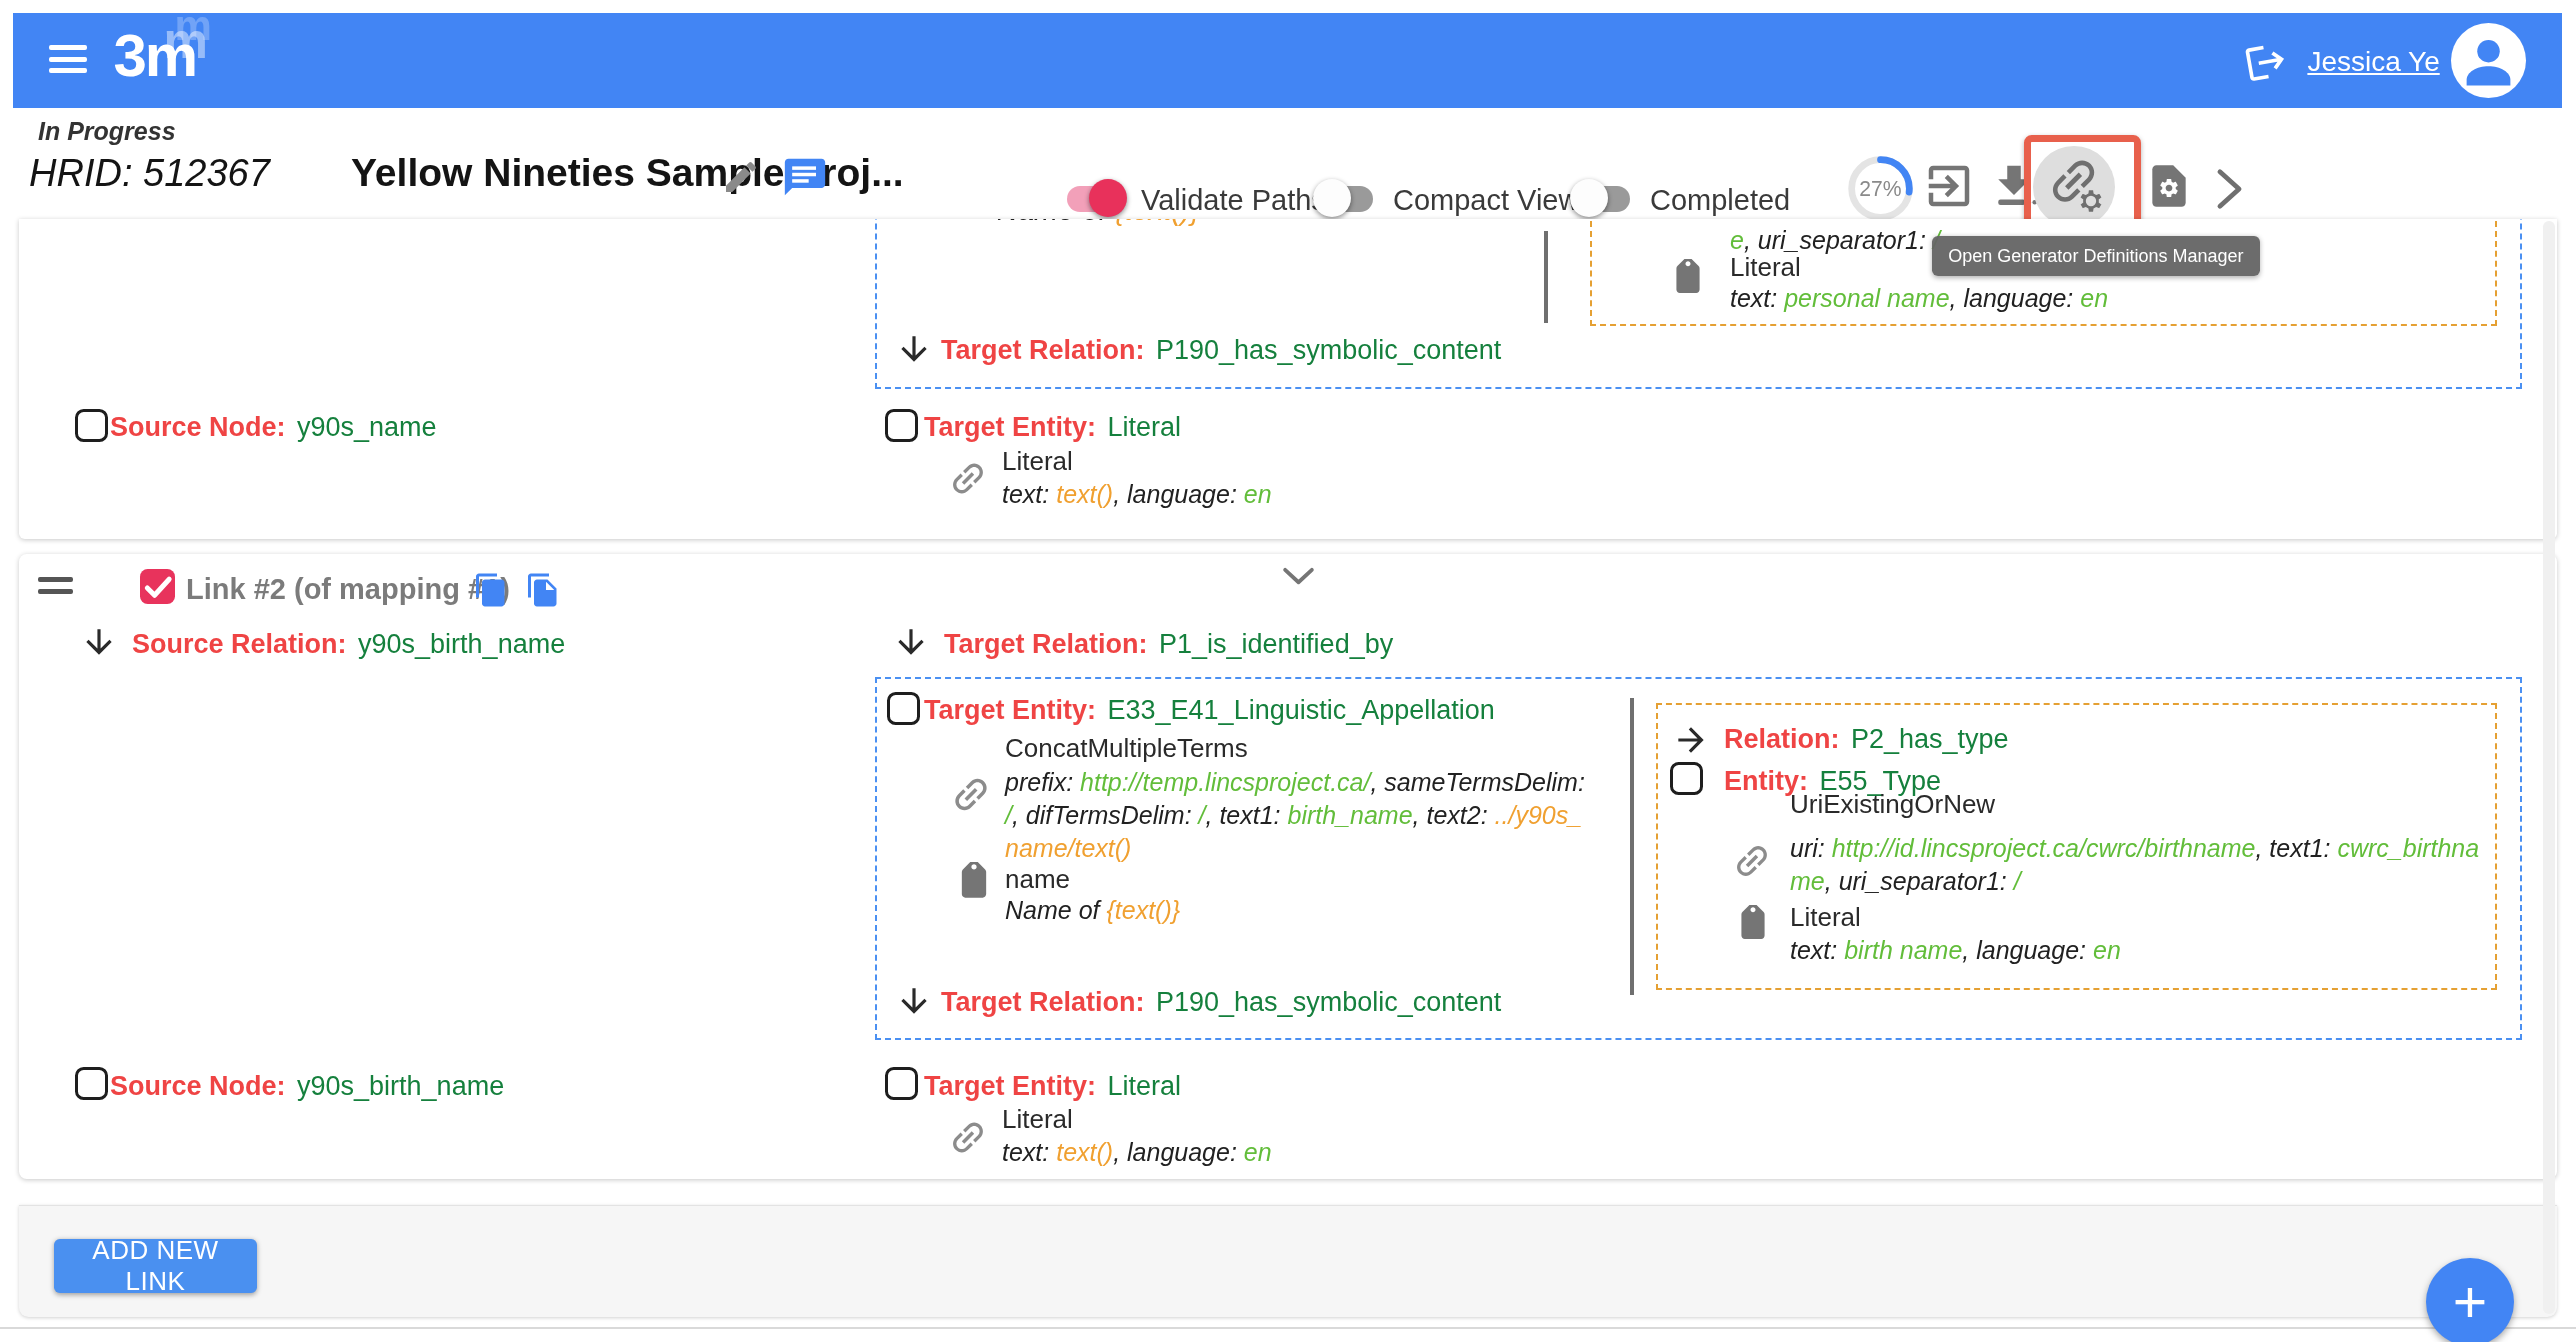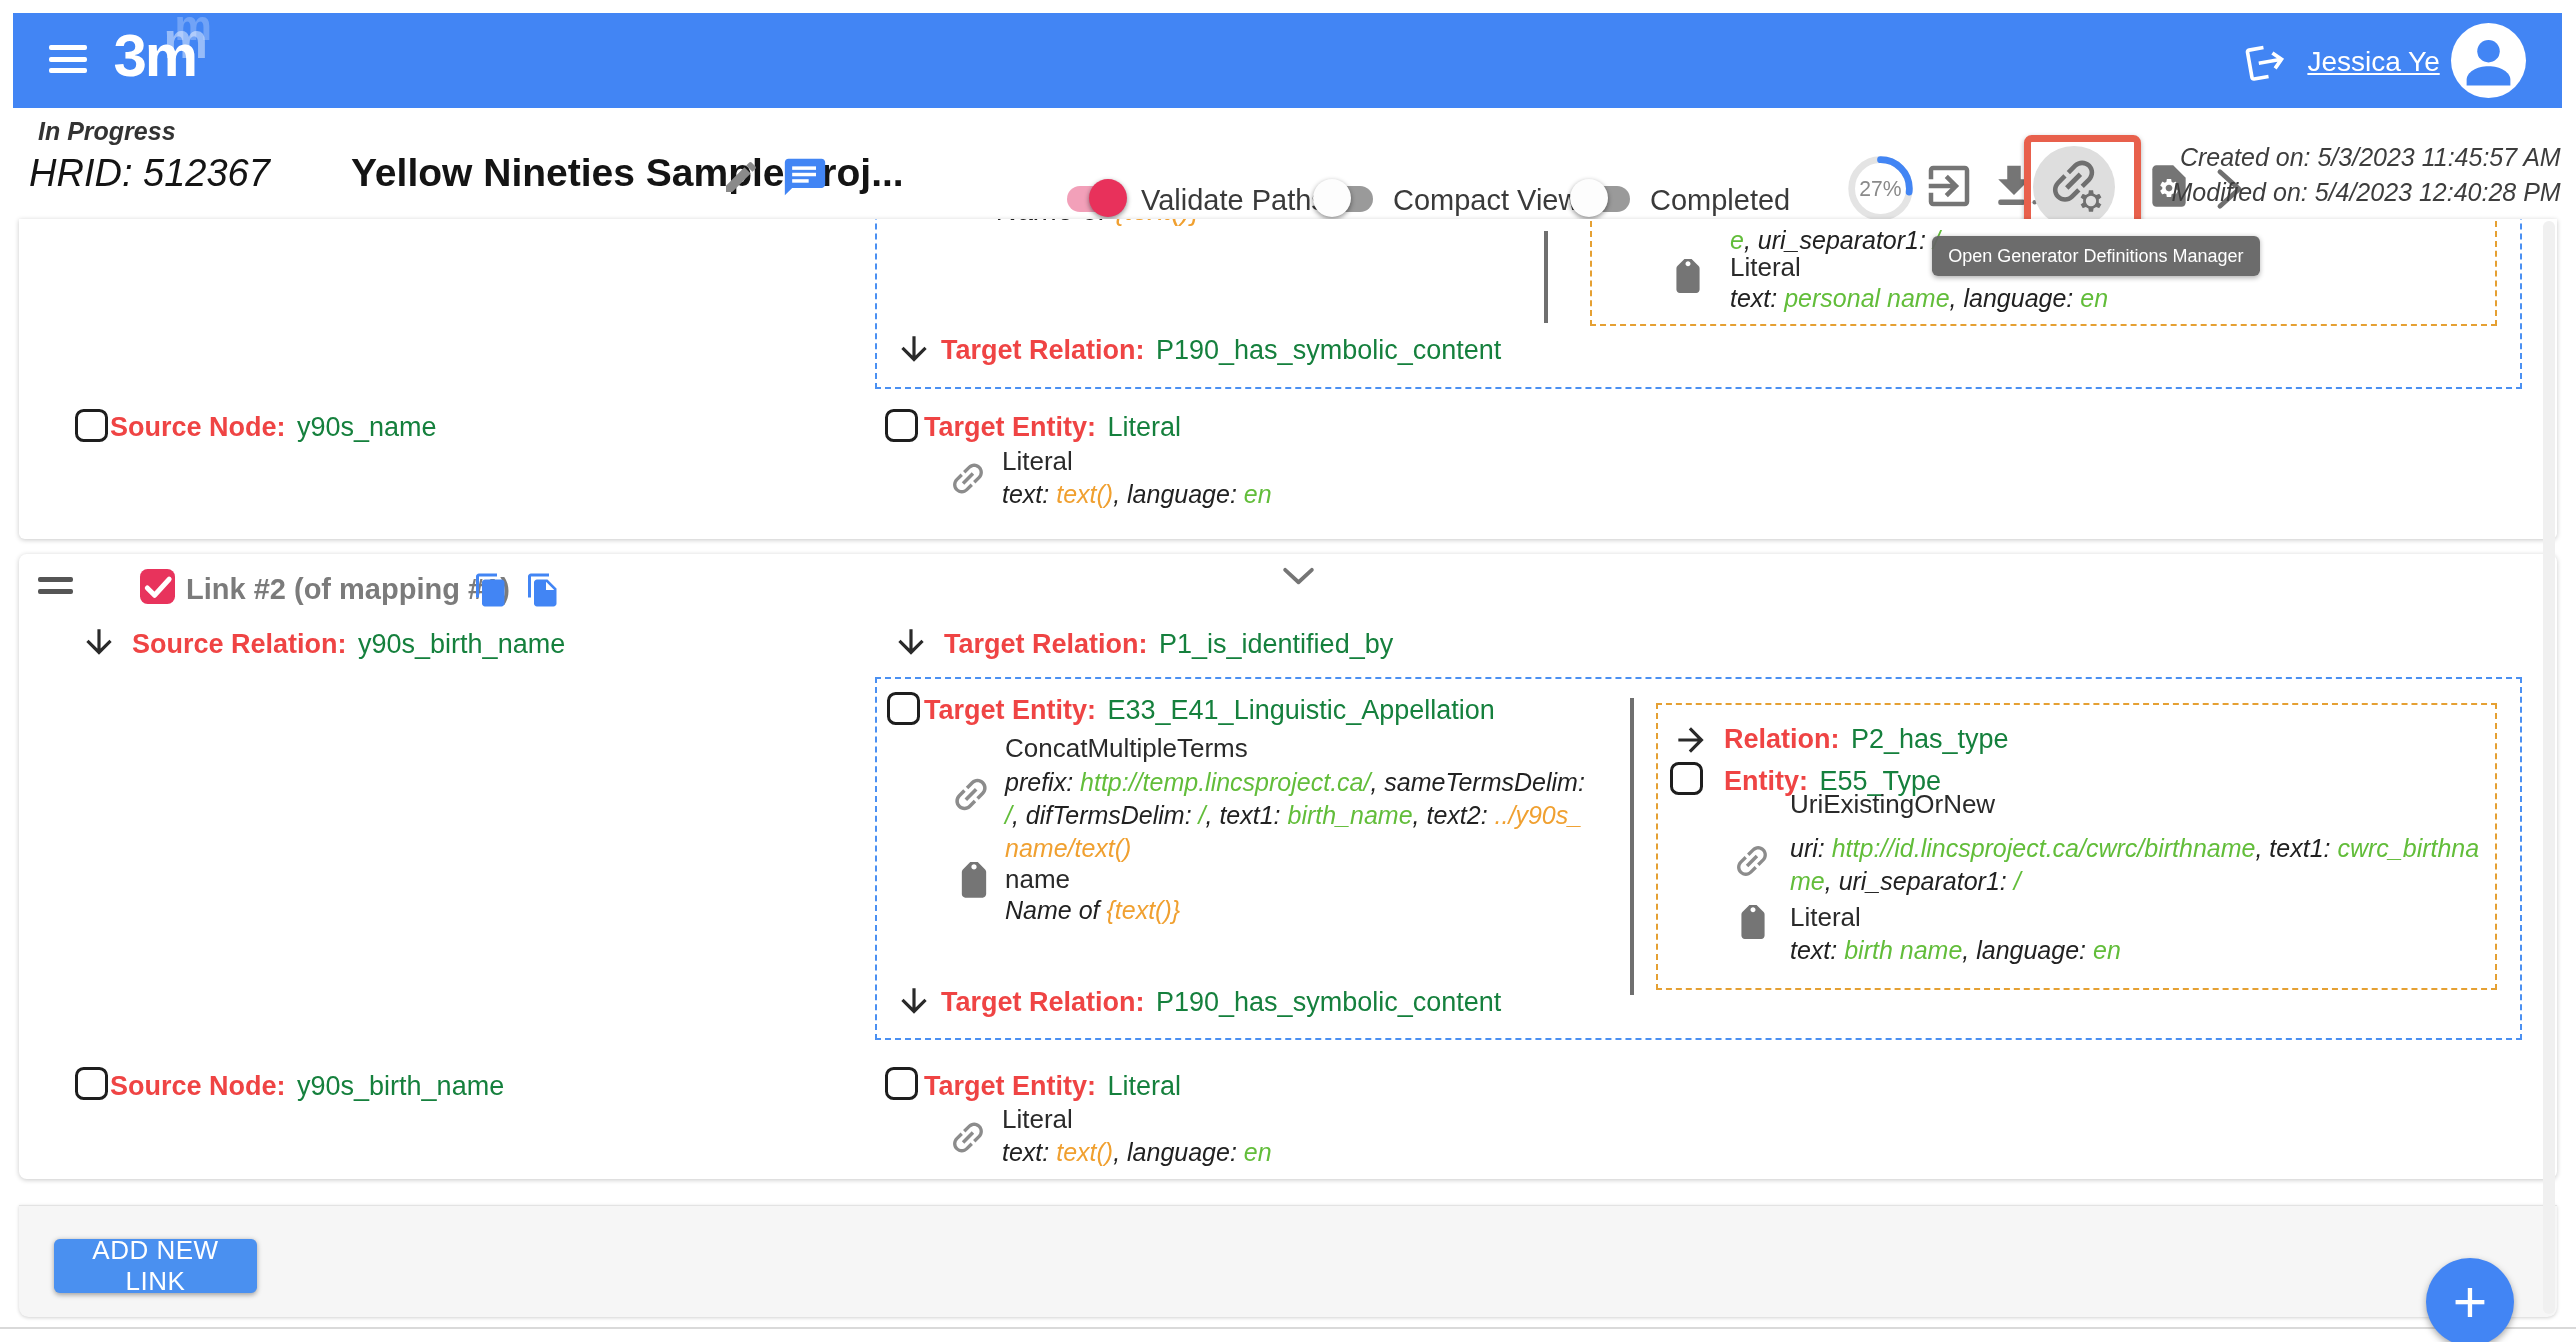--- a/index.html
+++ b/index.html
@@ -174,24 +174,20 @@
     <g transform="translate(6.6 7.6) scale(0.45)">
       <path fill="#ffffff" d="M19.14 12.94c.04-.3.06-.61.06-.94 0-.32-.02-.64-.07-.94l2.03-1.58c.18-.14.23-.41.12-.61l-1.92-3.32c-.12-.22-.37-.29-.59-.22l-2.39.96c-.5-.38-1.03-.7-1.62-.94l-.36-2.54c-.04-.24-.24-.41-.48-.41h-3.84c-.24 0-.43.17-.47.41l-.36 2.54c-.59.24-1.13.57-1.62.94l-2.39-.96c-.22-.08-.47 0-.59.22L2.74 8.87c-.12.21-.08.47.12.61l2.03 1.58c-.05.3-.09.63-.09.94s.02.64.07.94l-2.03 1.58c-.18.14-.23.41-.12.61l1.92 3.32c.12.22.37.29.59.22l2.39-.96c.5.38 1.03.7 1.62.94l.36 2.54c.05.24.24.41.48.41h3.84c.24 0 .44-.17.47-.41l.36-2.54c.59-.24 1.13-.56 1.62-.94l2.39.96c.22.08.47 0 .59-.22l1.92-3.32c.12-.22.07-.47-.12-.61l-2.01-1.58zM12 15.6c-1.98 0-3.6-1.62-3.6-3.6s1.62-3.6 3.6-3.6 3.6 1.62 3.6 3.6-1.62 3.6-3.6 3.6z"></path>
     </g>
   </svg>
   <svg class="abs icon-btn" style="left:2215px;top:167px;width:29px;height:44px;" viewBox="0 0 30 46">
     <path d="M5 5 L25 23 L5 41" stroke="#6f6f6f" stroke-width="5" fill="none" stroke-linecap="round" stroke-linejoin="round"></path>
   </svg>
 
   <div class="abs tooltip">Open Generator Definitions Manager</div>
 
-  <div class="abs dates">
-    <div>Created on: 5/3/2023 11:45:57 AM</div>
-    <div>Modified on: 5/4/2023 12:40:28 PM</div>
-  </div>
 
   <div class="abs card card1">
 
     <div class="abs prop" style="left:978px;top:-25px;font-size:29px;"><span class="seg-k">Name of </span><span class="seg-o">{text()}</span></div>
 
     <div class="abs blue-box" style="left:856px;top:-115px;width:1643px;height:281px;"></div>
     <div class="abs vsep" style="left:1525px;top:11.5px;height:92px;"></div>
 
     <div class="abs orange-box" style="left:1571px;top:-77px;width:903px;height:180px;"></div>
     <div class="abs prop" style="left:1711px;top:4.8px;"><span class="seg-g">e</span><span class="seg-k">, uri_separator1: </span><span class="seg-g">/</span></div>

